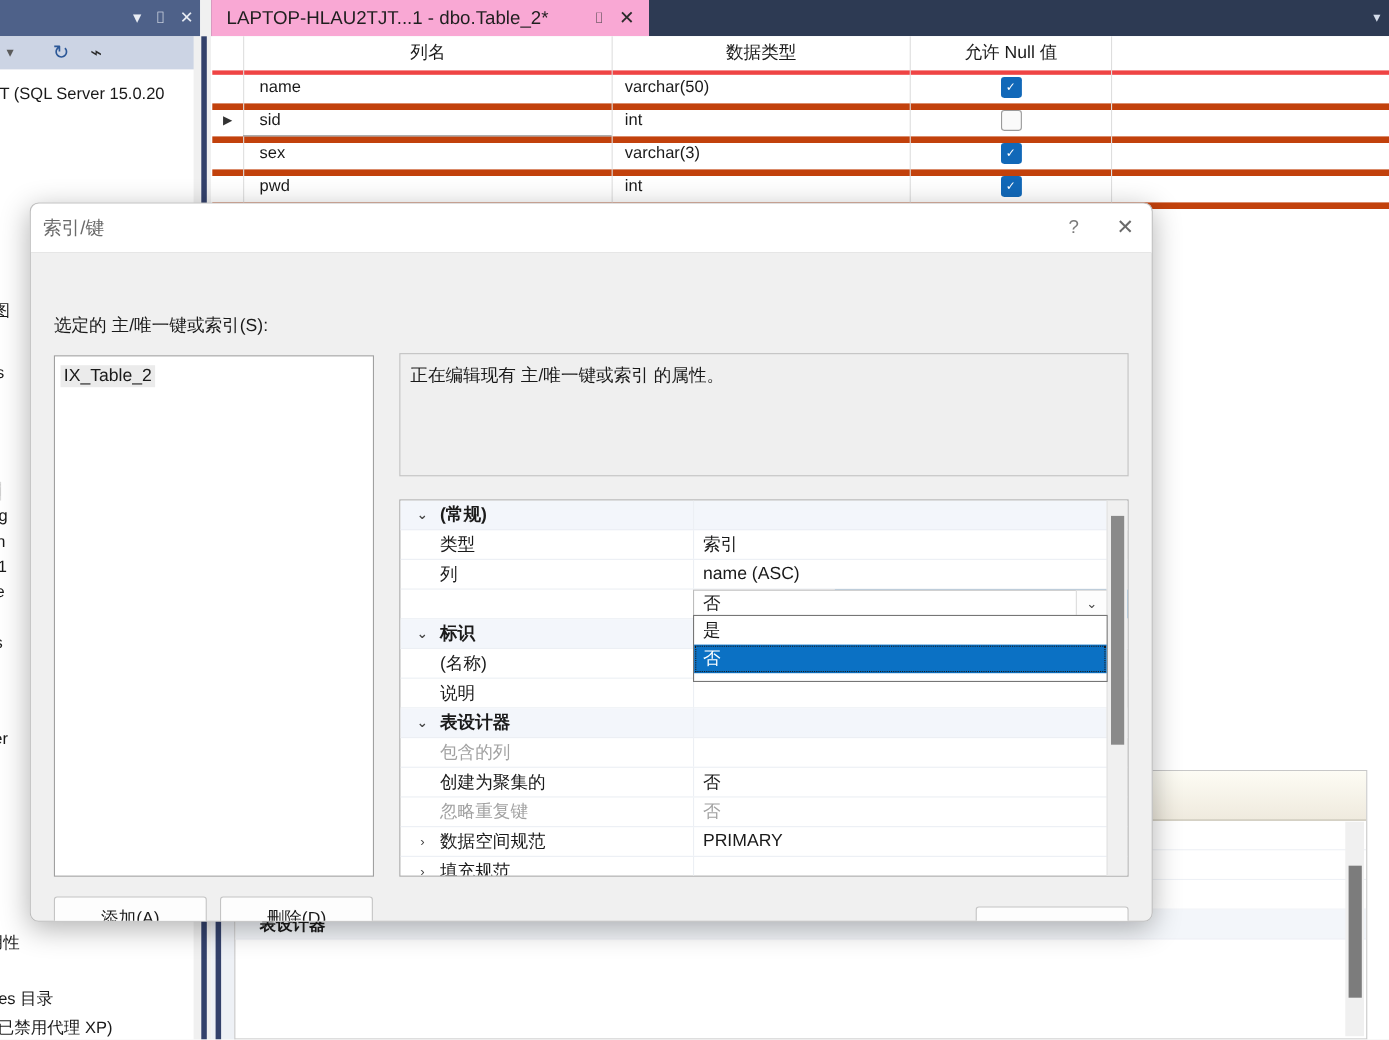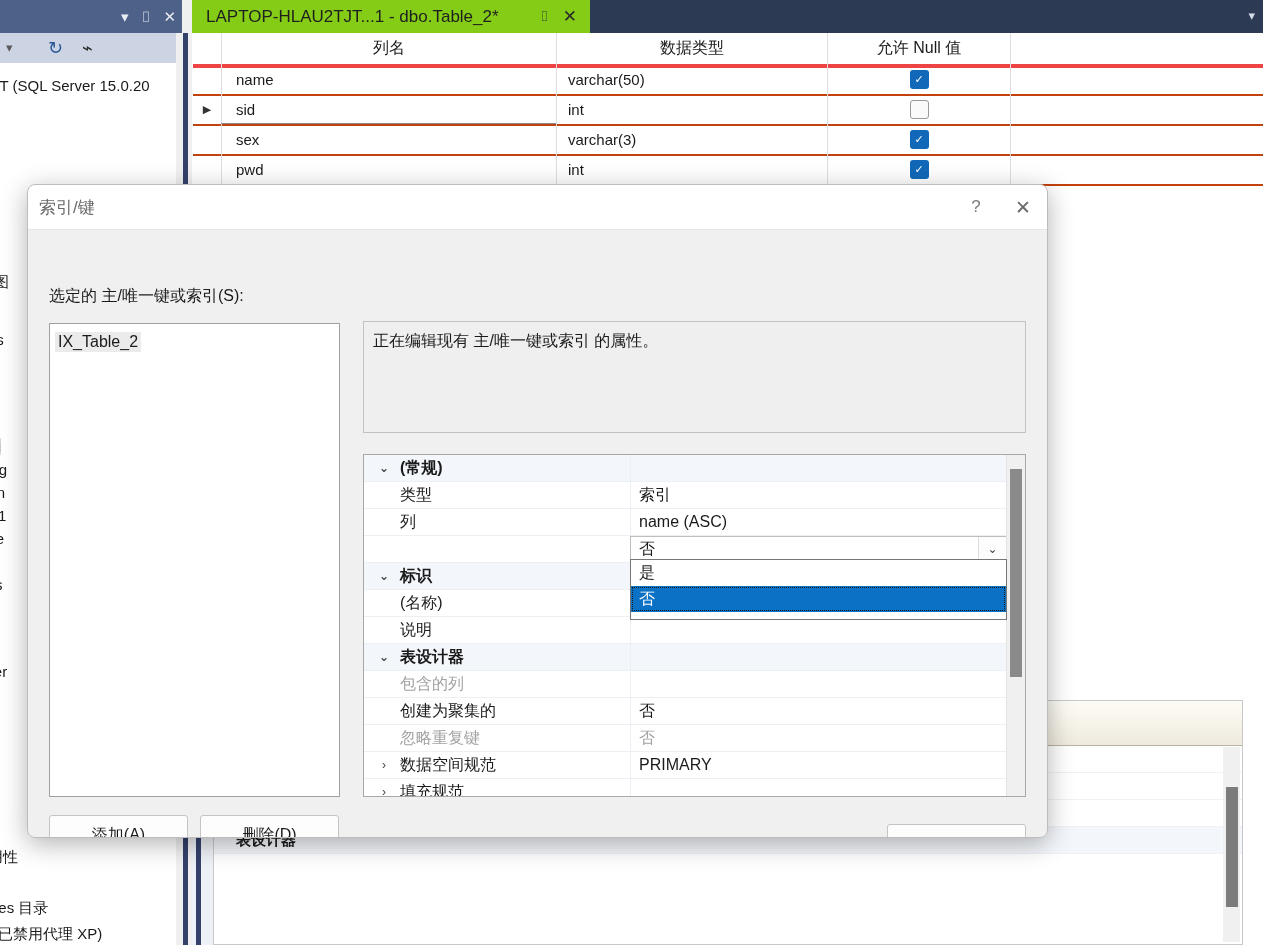--- a/index.html
+++ b/index.html
@@ -47,21 +47,21 @@
   .oe-splitter-bar{
     position:absolute;left:183px;top:33px;width:5px;bottom:0;background:#33416b;
   }
 
   
   .tabstrip{
     position:absolute;left:192px;top:0;right:0;height:33px;background:#2d3a53;
   }
   .tab-active{
     position:absolute;left:0;top:0;height:33px;width:398px;
-    background:#84cc16;
+    background:#f9a8d4;
     display:flex;align-items:center;
   }
   .tab-label{
     margin-left:14px;font-size:17px;color:#1f1f1f;white-space:nowrap;
   }
   .tab-pin{margin-left:auto;margin-right:2px;font-size:14px;color:#3b3b3b;}
   .tab-close{margin-right:13px;margin-left:12px;font-size:17px;color:#2b2b2b;}
   .tabstrip-chevron{
     position:absolute;right:8px;top:8px;color:#d4dcea;font-size:13px;
   }
@@ -79,21 +79,21 @@
   .dg-cell-sel{width:28px;height:100%;border-right:1px solid #dedede;
     display:flex;align-items:center;justify-content:center;font-size:11px;color:#333;}
   .dg-cell-name{width:335px;height:100%;border-right:1px solid #dedede;
     display:flex;align-items:center;padding-left:14px;box-sizing:border-box;}
   .dg-cell-type{width:271px;height:100%;border-right:1px solid #dedede;
     display:flex;align-items:center;padding-left:11px;box-sizing:border-box;}
   .dg-cell-null{width:182px;height:100%;border-right:1px solid #dedede;
     display:flex;align-items:center;justify-content:center;}
   .dg-head .dg-cell-name,.dg-head .dg-cell-type,.dg-head .dg-cell-null{
     justify-content:center;padding-left:0;}
-  .dg-row.data{border-bottom:2px solid #c2410c;}
+  .dg-row.data{border-bottom:6px solid #c2410c;}
   .chk{width:19px;height:19px;border-radius:3px;box-sizing:border-box;
        display:flex;align-items:center;justify-content:center;}
   .chk.on{background:#1168b8;color:#fff;font-size:11px;}
   .chk.off{background:#fafafa;border:1px solid #9a9a9a;}
   .dg-sel-row-underline{position:absolute;left:28px;width:335px;height:1px;background:#8a8a8a;}
 
   
   .props-pane{
     position:absolute;left:213px;top:700px;right:20px;bottom:0;background:#ffffff;
     border:1px solid #c8c8c8;box-sizing:border-box;overflow:hidden;

